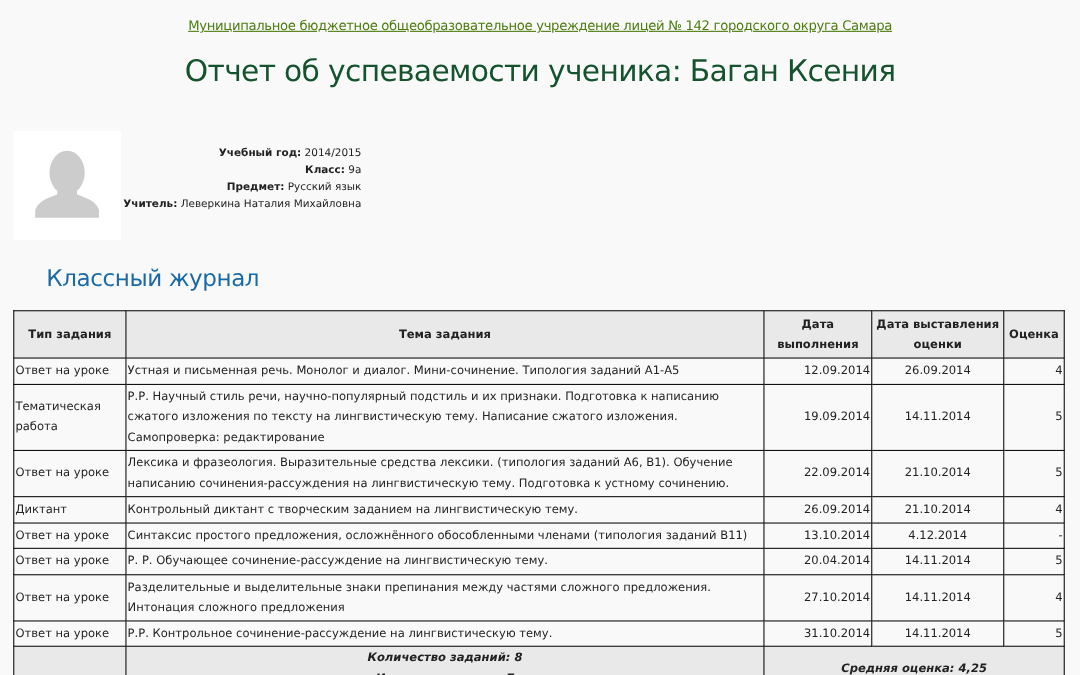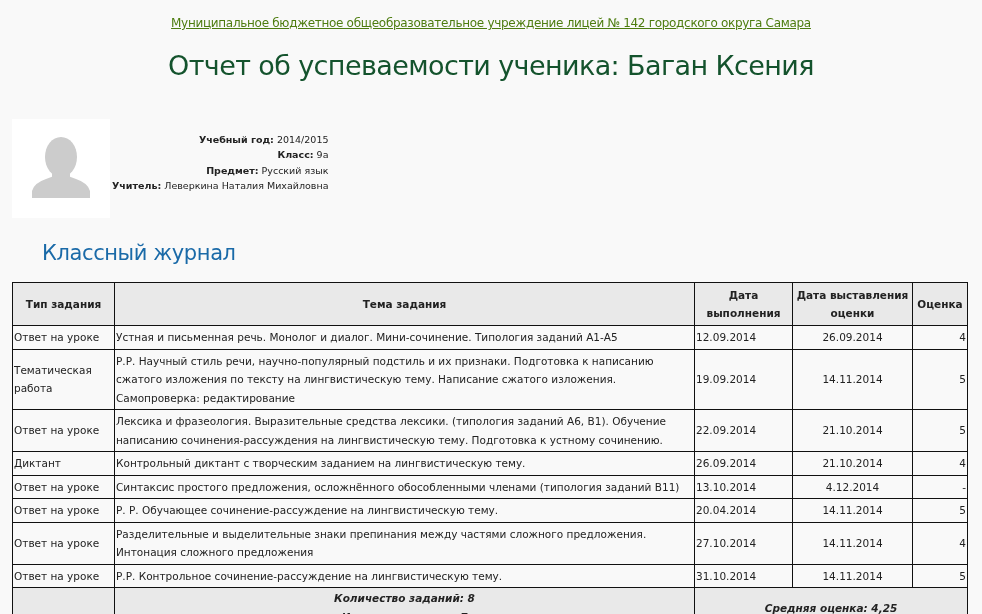--- a/index.html
+++ b/index.html
@@ -45,21 +45,21 @@
     border: 1.5px solid #111;
     padding: 2px 1px;
     line-height: 18.5px;
     vertical-align: middle;
   }
   table.journal th {
     background: #e9e9e9; font-weight: bold; text-align: center;
     height: 40px; padding: 1px 3px; line-height: 18px;
   }
   table.journal td { background: #f9f9f9; }
-  td.c-date1 { text-align: left; }
+  td.c-date1 { text-align: right; }
   td.c-date2 { text-align: center; }
   td.c-grade { text-align: right; }
   tr.summary td {
     background: #e9e9e9; font-weight: bold; font-style: italic;
     text-align: center; line-height: 19px; padding: 1px 5px;
   }
 </style>
 </head>
 <body>
 

